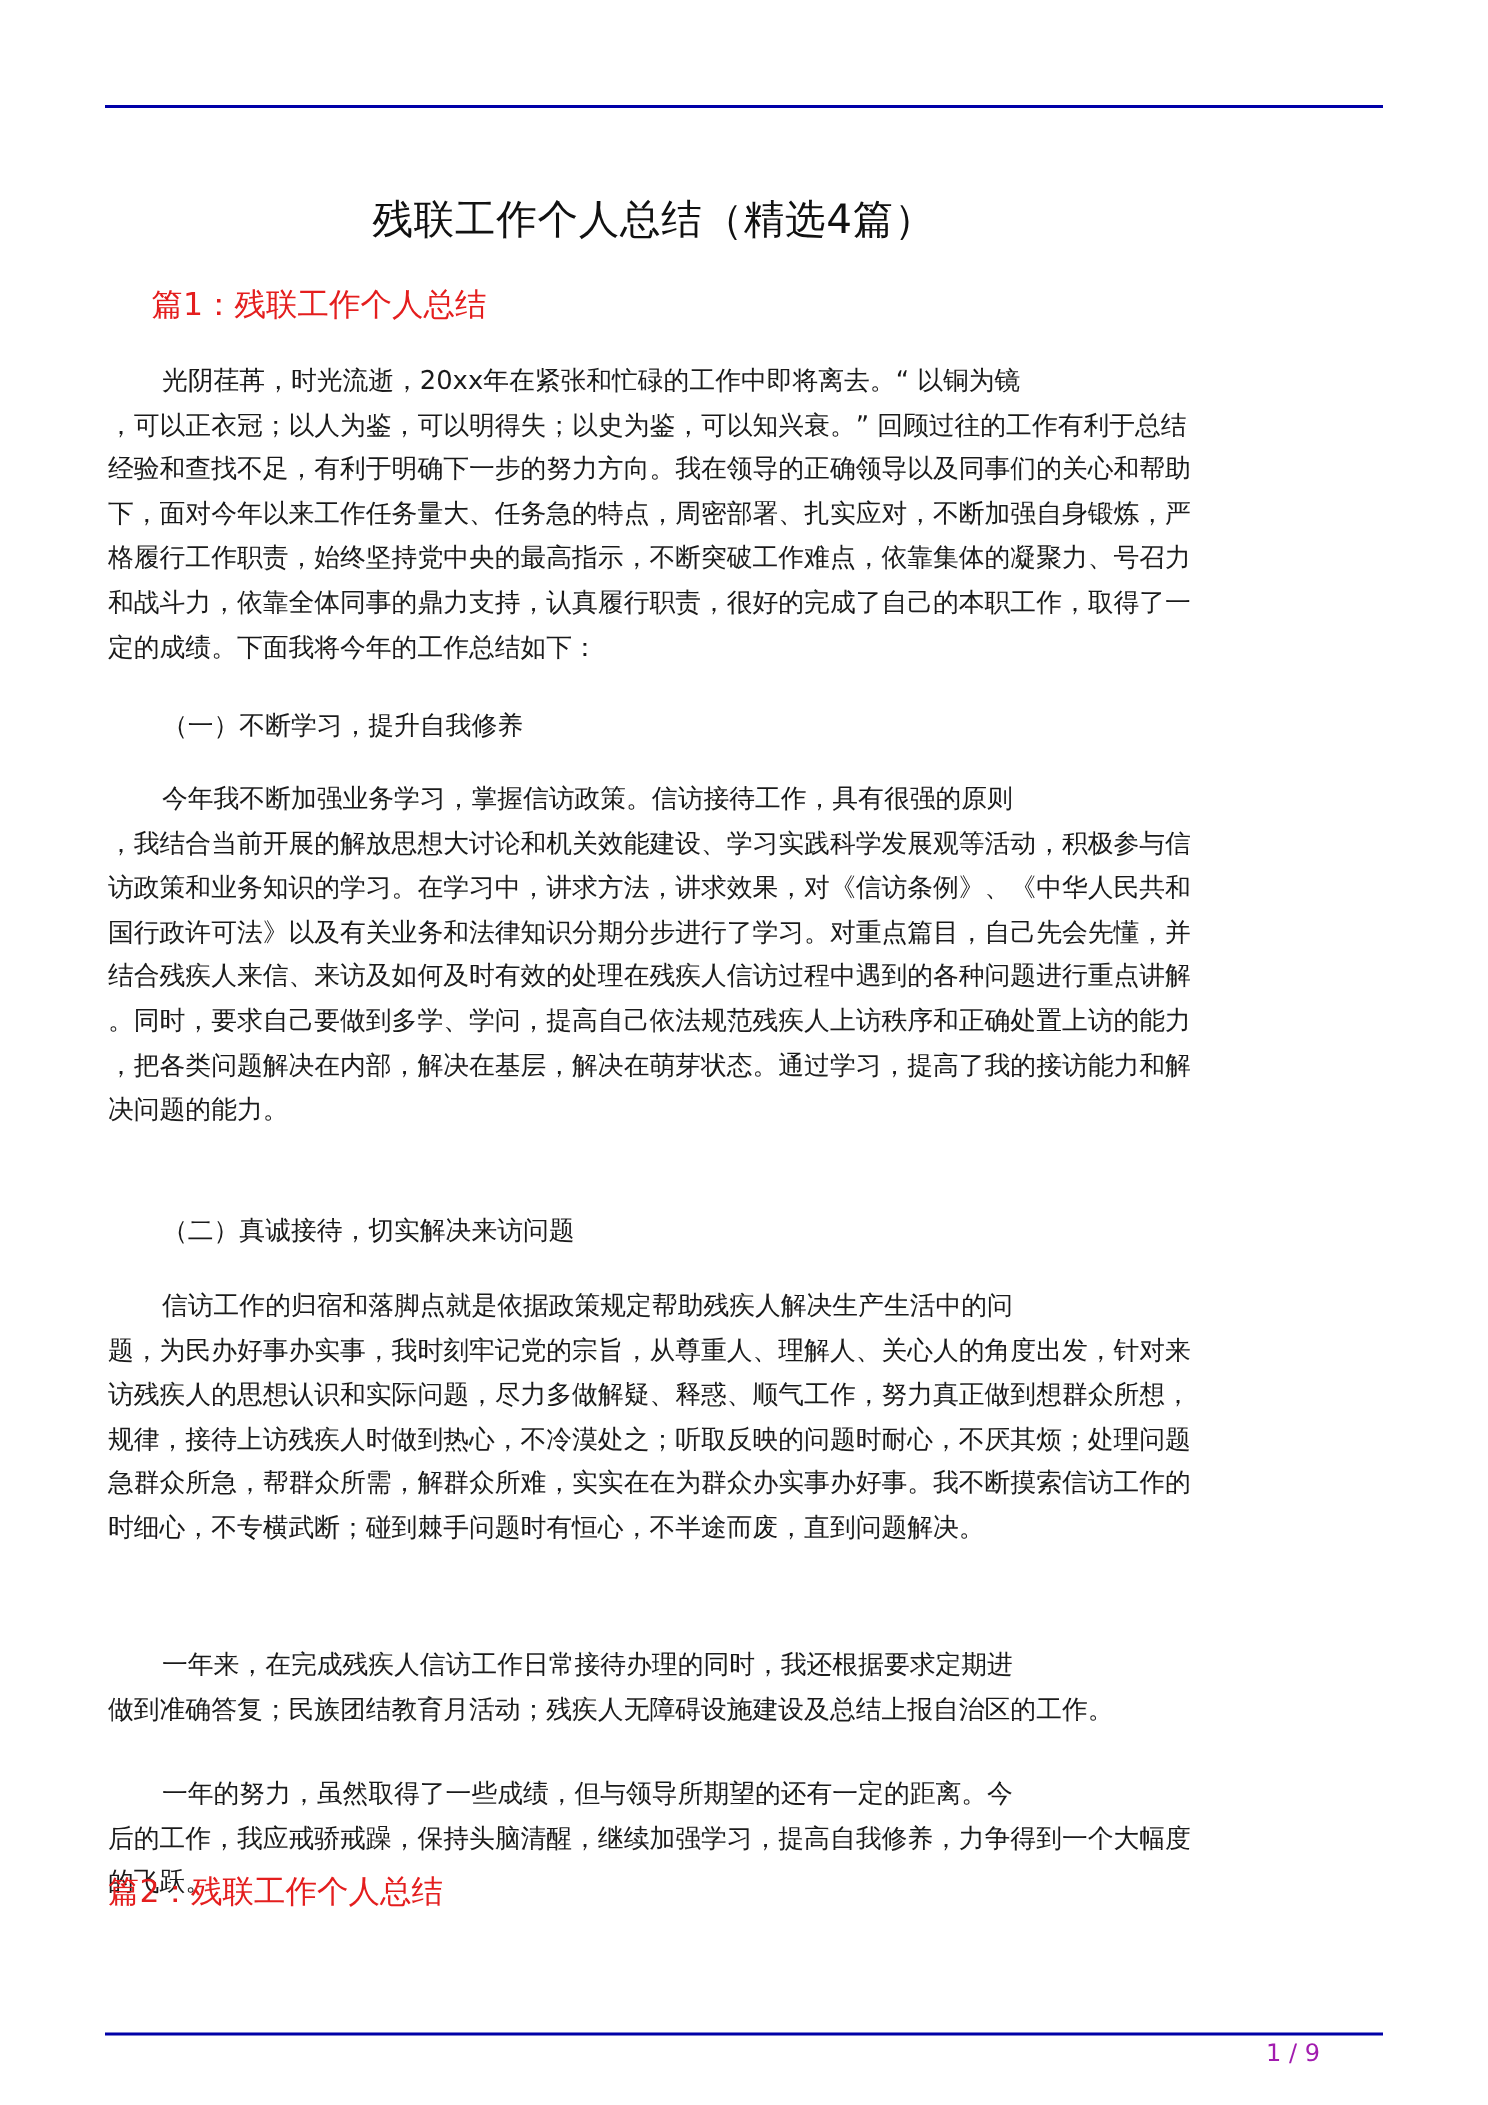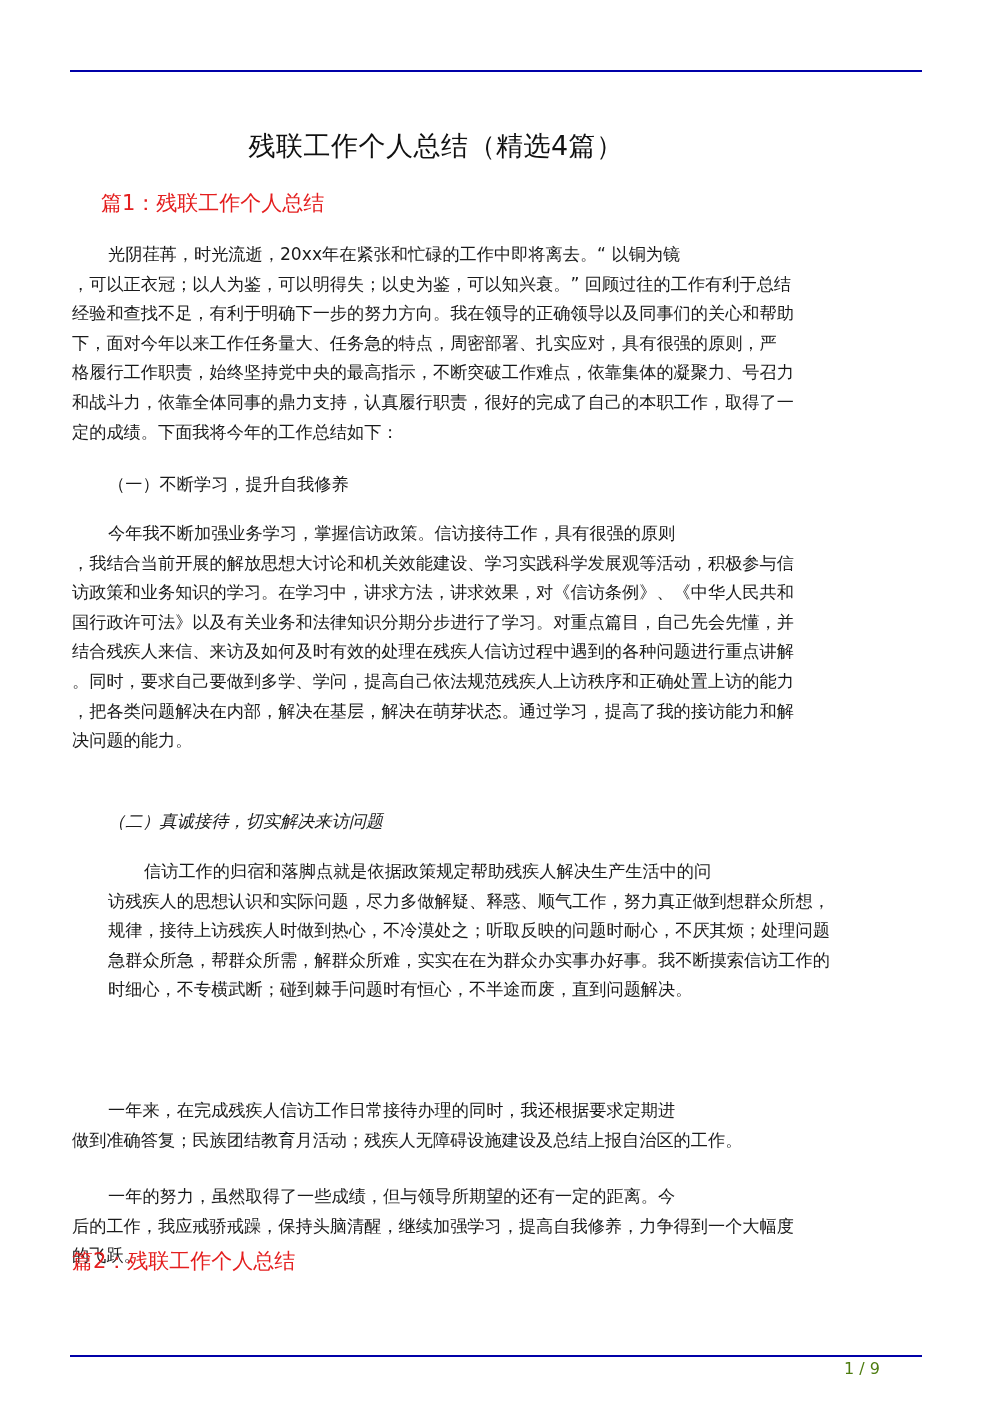--- a/index.html
+++ b/index.html
@@ -2,21 +2,21 @@
 <html><head>
   <meta charset="utf-8">
   <style>
     html, body { margin: 0; padding: 0; background: #ffffff; }
     body { width: 992px; height: 1403px; position: relative; overflow: hidden;
            font-family: "DejaVu Sans", "Liberation Sans", sans-serif; color: #1a1a1a; }
     .rule { position: absolute; left: 70px; width: 852px; height: 2px; background: #0000a8; }
     .rule.top { top: 70px; }
     .rule.bottom { top: 1355px; }
     .page-number { position: absolute; top: 1359px; left: 830px; width: 50px; text-align: right;
-                   font-size: 16px; color: #4d7c0f; }
+                   font-size: 16px; color: #a21caf; }
     .doc-title { position: absolute; top: 128px; left: 0; width: 872px; text-align: center;
                  font-size: 27px; color: #111; letter-spacing: 0.5px; }
     .section-heading { position: absolute; left: 72px; font-size: 21px; color: #e41e1e; }
     .content { position: absolute; left: 72px; width: 850px; font-size: 17.2px; line-height: 29.6px; }
     .line { display: block; white-space: nowrap; }
     .line.indent { padding-left: 36px; }
     .subheading { display: block; padding-left: 36px; }
   </style>
 </head>
 <body>
@@ -24,47 +24,48 @@
 <div class="rule top"></div>
 
 <h1 class="doc-title" style="margin:0;font-weight:normal;">残联工作个人总结（精选4篇）</h1>
 
 <div class="section-heading" style="top:189px;margin-left:29px;">篇1：残联工作个人总结</div>
 
 <div class="content" style="top:240px;">
   <span class="line indent">光阴荏苒，时光流逝，20xx年在紧张和忙碌的工作中即将离去。“ 以铜为镜</span>
   <span class="line">，可以正衣冠；以人为鉴，可以明得失；以史为鉴，可以知兴衰。” 回顾过往的工作有利于总结</span>
   <span class="line">经验和查找不足，有利于明确下一步的努力方向。我在领导的正确领导以及同事们的关心和帮助</span>
-  <span class="line">下，面对今年以来工作任务量大、任务急的特点，周密部署、扎实应对，具有很强的原则，严</span>
+  <span class="line">下，面对今年以来工作任务量大、任务急的特点，周密部署、扎实应对，不断加强自身锻炼，严</span>
   <span class="line">格履行工作职责，始终坚持党中央的最高指示，不断突破工作难点，依靠集体的凝聚力、号召力</span>
   <span class="line">和战斗力，依靠全体同事的鼎力支持，认真履行职责，很好的完成了自己的本职工作，取得了一</span>
   <span class="line">定的成绩。下面我将今年的工作总结如下：</span>
 </div>
 
 <div class="content" style="top:470px;">
   <span class="subheading">（一）不断学习，提升自我修养</span>
 </div>
 
 <div class="content" style="top:519px;">
   <span class="line indent">今年我不断加强业务学习，掌握信访政策。信访接待工作，具有很强的原则</span>
   <span class="line">，我结合当前开展的解放思想大讨论和机关效能建设、学习实践科学发展观等活动，积极参与信</span>
   <span class="line">访政策和业务知识的学习。在学习中，讲求方法，讲求效果，对《信访条例》、《中华人民共和</span>
   <span class="line">国行政许可法》以及有关业务和法律知识分期分步进行了学习。对重点篇目，自己先会先懂，并</span>
   <span class="line">结合残疾人来信、来访及如何及时有效的处理在残疾人信访过程中遇到的各种问题进行重点讲解</span>
   <span class="line">。同时，要求自己要做到多学、学问，提高自己依法规范残疾人上访秩序和正确处置上访的能力</span>
   <span class="line">，把各类问题解决在内部，解决在基层，解决在萌芽状态。通过学习，提高了我的接访能力和解</span>
   <span class="line">决问题的能力。</span>
 </div>
 
-<div class="content" style="top:807px;font-style:italic;">
+<div class="content" style="top:807px;">
   <span class="subheading">（二）真诚接待，切实解决来访问题</span>
 </div>
 
-<div class="content" style="top:857px;margin-left:36px;">
+<div class="content" style="top:857px;">
   <span class="line indent">信访工作的归宿和落脚点就是依据政策规定帮助残疾人解决生产生活中的问</span>
+  <span class="line">题，为民办好事办实事，我时刻牢记党的宗旨，从尊重人、理解人、关心人的角度出发，针对来</span>
   <span class="line">访残疾人的思想认识和实际问题，尽力多做解疑、释惑、顺气工作，努力真正做到想群众所想，</span>
   <span class="line">规律，接待上访残疾人时做到热心，不冷漠处之；听取反映的问题时耐心，不厌其烦；处理问题</span>
   <span class="line">急群众所急，帮群众所需，解群众所难，实实在在为群众办实事办好事。我不断摸索信访工作的</span>
   <span class="line">时细心，不专横武断；碰到棘手问题时有恒心，不半途而废，直到问题解决。</span>
 </div>
 
 <div class="content" style="top:1096px;">
   <span class="line indent">一年来，在完成残疾人信访工作日常接待办理的同时，我还根据要求定期进</span>
   <span class="line">做到准确答复；民族团结教育月活动；残疾人无障碍设施建设及总结上报自治区的工作。</span>
 </div>

